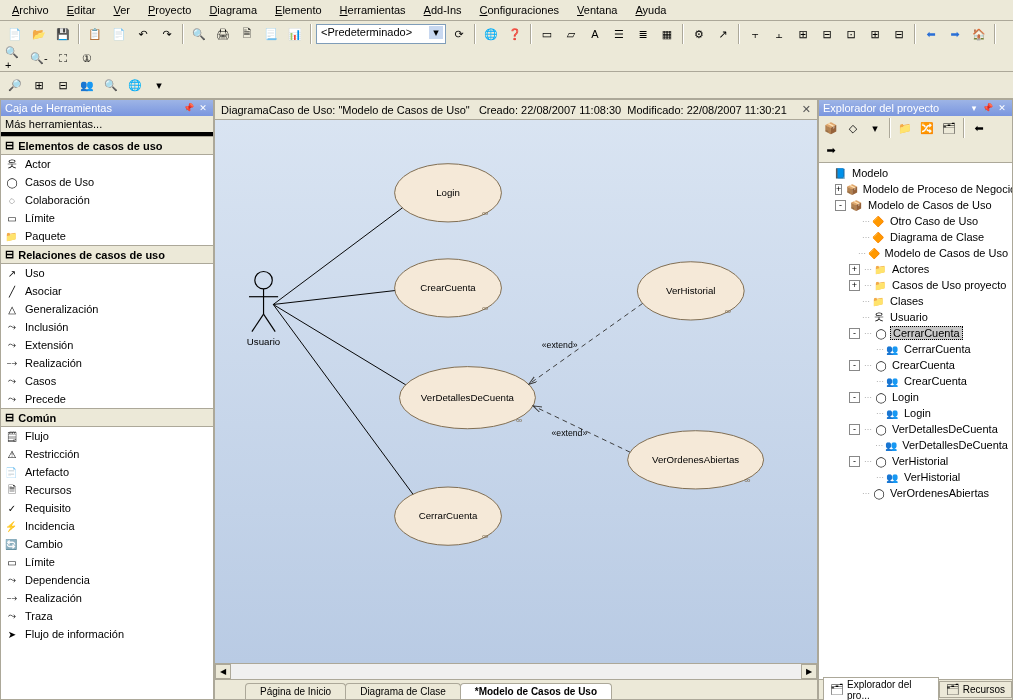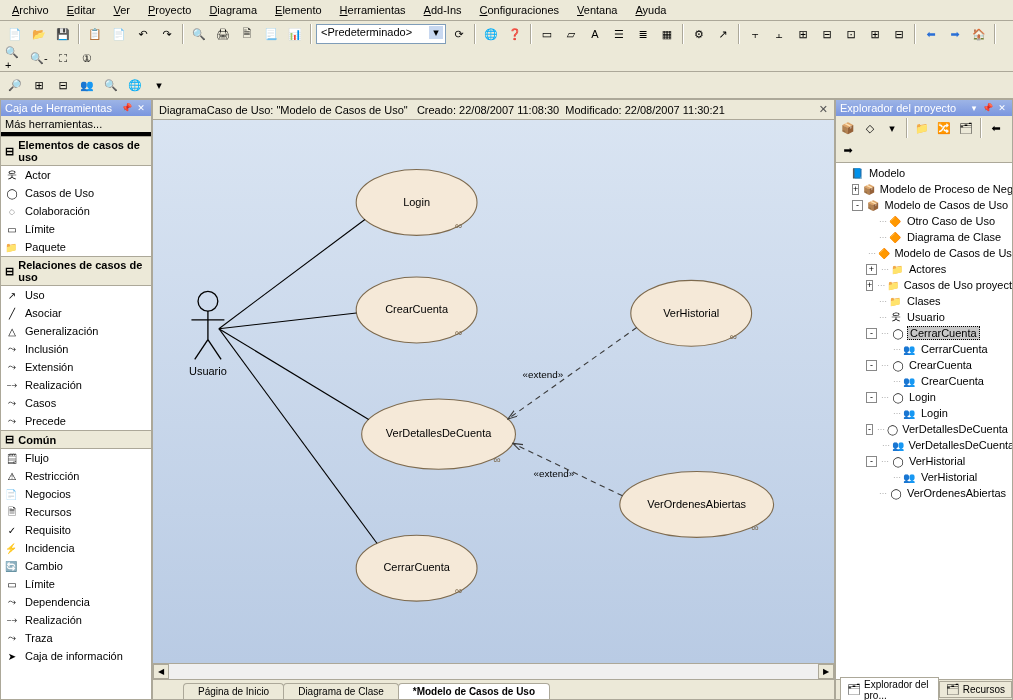--- a/index.html
+++ b/index.html
@@ -9,21 +9,21 @@
 .menubar span u { text-decoration:underline; }
 .toolbar { background:#ece9d8; padding:2px 4px; display:flex; align-items:center; gap:2px; border-bottom:1px solid #aca899; flex-wrap:wrap; }
 .toolbar .tbtn { width:22px; height:22px; display:flex; align-items:center; justify-content:center; border:1px solid transparent; cursor:pointer; }
 .toolbar .sep { width:2px; height:20px; border-left:1px solid #aca899; border-right:1px solid #fff; margin:0 2px; }
 .combo { height:20px; border:1px solid #7f9db9; background:#fff; padding:1px 18px 1px 4px; position:relative; min-width:130px; }
 .combo::after { content:"▾"; position:absolute; right:2px; top:1px; width:14px; text-align:center; background:#c8d8f0; }
 .main { flex:1; display:flex; overflow:hidden; }
 .panel-title { background:#7a96df; background:linear-gradient(#9db4e6,#7a96df); color:#fff; padding:2px 4px; display:flex; align-items:center; justify-content:space-between; font-size:11px; }
 .panel-title .pbtns { display:flex; gap:2px; }
 .panel-title .pbtn { width:12px; height:12px; font-size:9px; text-align:center; line-height:12px; cursor:pointer; }
-.left-panel { width:152px; background:#fff; border:1px solid #aca899; display:flex; flex-direction:column; }
+.left-panel { width:214px; background:#fff; border:1px solid #aca899; display:flex; flex-direction:column; }
 .more-tools { background:#ece9d8; padding:2px 4px; border-bottom:4px solid #000000; color:#000; }
 .group-header { background:#ece9d8; padding:2px 4px; font-weight:bold; border-top:1px solid #aca899; border-bottom:1px solid #aca899; display:flex; align-items:center; gap:4px; }
 .tool-item { padding:2px 4px 2px 4px; display:flex; align-items:center; gap:6px; cursor:pointer; }
 .tool-icon { width:14px; height:14px; display:inline-flex; align-items:center; justify-content:center; font-size:10px; }
 .center { flex:1; display:flex; flex-direction:column; border:1px solid #aca899; background:#ece9d8; }
 .diag-header { background:#ece9d8; padding:3px 6px; display:flex; align-items:center; justify-content:space-between; border-bottom:1px solid #aca899; font-size:11px; }
 .canvas-wrap { flex:1; position:relative; background:linear-gradient(#d9e4f2,#b9cbe4); overflow:hidden; }
 .canvas-wrap svg { position:absolute; inset:0; }
 .usecase { fill:#f5e9d8; stroke:#7d6a4e; stroke-width:1; }
 .uc-label { font-size:10px; text-anchor:middle; fill:#000; }
@@ -31,21 +31,21 @@
 .assoc { stroke:#000; stroke-width:1; }
 .extend { stroke:#3a3a3a; stroke-width:1; stroke-dasharray:5 4; fill:none; marker-end:url(#arrow); }
 .ext-label { font-size:9px; fill:#000; text-anchor:middle; }
 .infinity { font-size:9px; fill:#7d6a4e; }
 .tabs { display:flex; background:#ece9d8; border-top:1px solid #aca899; height:20px; align-items:flex-end; padding-left:30px; gap:0; }
 .tab { border:1px solid #aca899; border-bottom:none; background:#ece9d8; padding:2px 14px; border-radius:4px 4px 0 0; margin-right:-1px; cursor:pointer; font-size:10px; }
 .tab.active { background:#fff; font-weight:bold; }
 .scroll-h { height:16px; background:#ece9d8; border-top:1px solid #aca899; display:flex; }
 .scroll-h .sbtn { width:16px; background:#ece9d8; border:1px solid #aca899; text-align:center; font-size:8px; line-height:14px; }
 .scroll-h .track { flex:1; background:#f0f0f0; }
-.right-panel { width:178px; background:#fff; border:1px solid #aca899; display:flex; flex-direction:column; }
+.right-panel { width:195px; background:#fff; border:1px solid #aca899; display:flex; flex-direction:column; }
 .right-toolbar { background:#ece9d8; padding:2px; display:flex; gap:2px; border-bottom:1px solid #aca899; }
 .right-toolbar .tbtn { width:20px; height:20px; }
 .tree { flex:1; overflow:auto; padding:2px; }
 .tree-node { display:flex; align-items:center; gap:2px; padding:1px 0; white-space:nowrap; cursor:pointer; }
 .tree-node .exp { width:11px; height:11px; border:1px solid #888; text-align:center; line-height:8px; font-size:9px; background:#fff; margin-right:2px; }
 .tree-node .noexp { width:11px; display:inline-block; }
 .tree-node .ticon { width:14px; height:14px; display:inline-flex; align-items:center; justify-content:center; font-size:10px; }
 .tree-node.selected span.label { background:#c8c8c8; border:1px dotted #000; padding:0 2px; }
 .tree-node span.label { padding:0 2px; }
 .indent-1 { padding-left:14px; }
@@ -202,21 +202,21 @@
         <div class="tool-item">
           <span class="tool-icon">🗒</span>
           <span>Flujo</span>
         </div>
         <div class="tool-item">
           <span class="tool-icon">⚠</span>
           <span>Restricción</span>
         </div>
         <div class="tool-item">
           <span class="tool-icon">📄</span>
-          <span>Negocios</span>
+          <span>Artefacto</span>
         </div>
         <div class="tool-item">
           <span class="tool-icon">🗎</span>
           <span>Recursos</span>
         </div>
         <div class="tool-item">
           <span class="tool-icon">✓</span>
           <span>Requisito</span>
         </div>
         <div class="tool-item">
@@ -238,21 +238,21 @@
         <div class="tool-item">
           <span class="tool-icon">⤍</span>
           <span>Realización</span>
         </div>
         <div class="tool-item">
           <span class="tool-icon">⤳</span>
           <span>Traza</span>
         </div>
         <div class="tool-item">
           <span class="tool-icon">➤</span>
-          <span>Caja de información</span>
+          <span>Flujo de información</span>
         </div>
       </div>
   </div>
 
   <div class="center">
     <div class="diag-header">
       <span>
         <span>DiagramaCaso de Uso: "Modelo de Casos de Uso"</span>&nbsp;&nbsp;
         <span>Creado:</span> <span>22/08/2007 11:08:30</span>&nbsp;
         <span>Modificado:</span> <span>22/08/2007 11:30:21</span>

